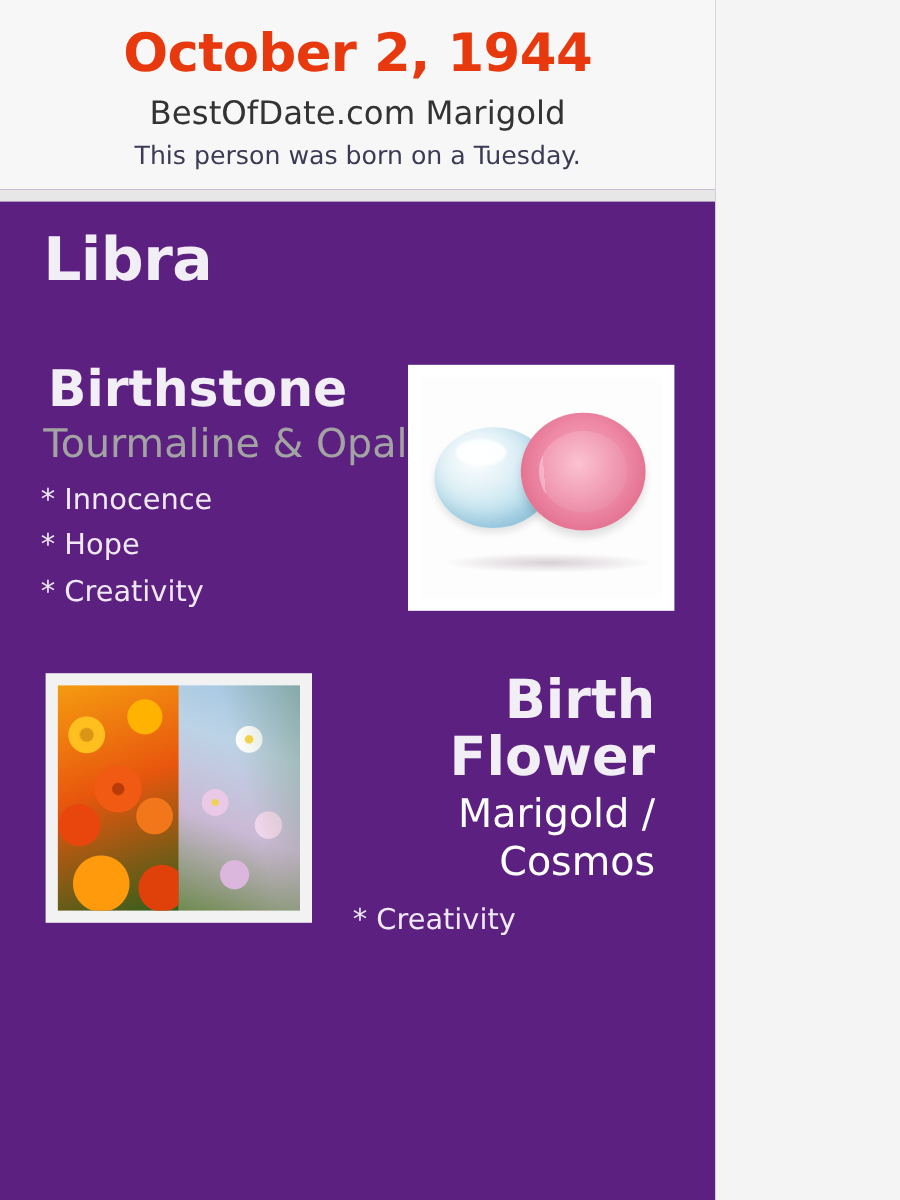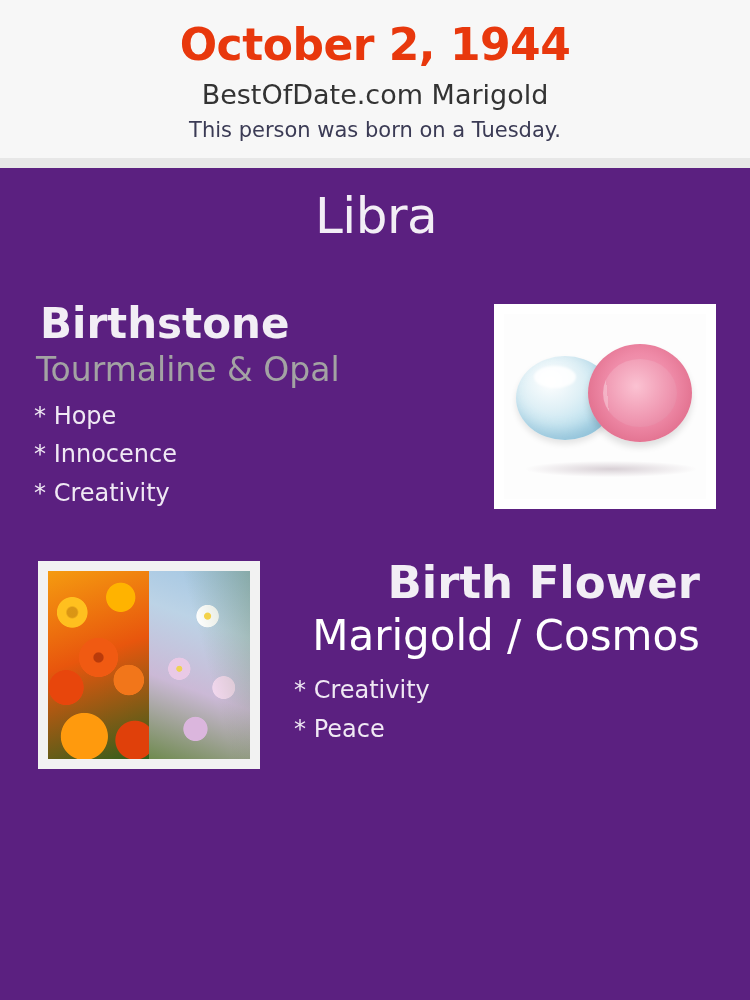--- a/index.html
+++ b/index.html
@@ -8,21 +8,21 @@
   }
   body {
     width: 750px;
     height: 1000px;
     font-family: "DejaVu Sans", sans-serif;
     background: #f4f4f4;
     overflow: hidden;
   }
   .page {
     position: relative;
-    width: 750px;
+    width: 596px;
     height: 1000px;
     background: #5b2080;
   }
 
   
   .header {
     background: #f7f7f7;
     padding: 22px 0 16px 0;
     text-align: center;
   }
@@ -52,26 +52,25 @@
 
   
   .body-wrap {
     position: relative;
     padding: 22px 34px 0 34px;
     color: #ffffff;
   }
 
   .sign-name {
     font-size: 50px;
-    font-weight: normal;
+    font-weight: bold;
     letter-spacing: -0.5px;
     line-height: 1.05;
     margin: 0 0 8px 2px;
     color: #f2eef5;
-    text-align: center;
   }
   .sign-desc {
     font-size: 35px;
     line-height: 1.28;
     color: #ffffff;
     max-width: 580px;
   }
 
   
   .stone-section {
@@ -250,21 +249,21 @@
     text-align: right;
     padding-right: 16px;
   }
   .flower-title {
     font-size: 45px;
     font-weight: bold;
     line-height: 1.05;
     color: #f2eef5;
   }
   .flower-sub {
-    font-size: 42px;
+    font-size: 33px;
     line-height: 1.2;
     margin-top: 4px;
     color: #ffffff;
   }
   ul.bullets-right {
     margin: 10px 0 0 0;
     padding: 0;
     list-style: none;
     text-align: left;
     padding-left: 10px;
@@ -290,22 +289,22 @@
   <div class="body-wrap">
 
     <div>
       <div class="sign-name">Libra</div>
     </div>
 
     <div class="stone-section">
       <div class="stone-title">Birthstone</div>
       <div class="stone-sub">Tourmaline &amp; Opal</div>
       <ul class="bullets">
+        <li>* Innocence</li>
         <li>* Hope</li>
-        <li>* Innocence</li>
         <li>* Creativity</li>
       </ul>
 
       <div class="stone-photo">
         <div class="inner">
           <div class="gem-shadow"></div>
           <div class="opal"></div>
           <div class="tourmaline">
             <div class="facets"></div>
           </div>
@@ -318,19 +317,18 @@
         <div class="inner">
           <div class="marigold"></div>
           <div class="cosmos"></div>
         </div>
       </div>
       <div class="flower-text">
         <div class="flower-title">Birth Flower</div>
         <div class="flower-sub">Marigold / Cosmos</div>
         <ul class="bullets-right">
           <li>* Creativity</li>
-          <li>* Peace</li>
         </ul>
       </div>
     </div>
 
   </div>
 </div>
 
 </body></html>

